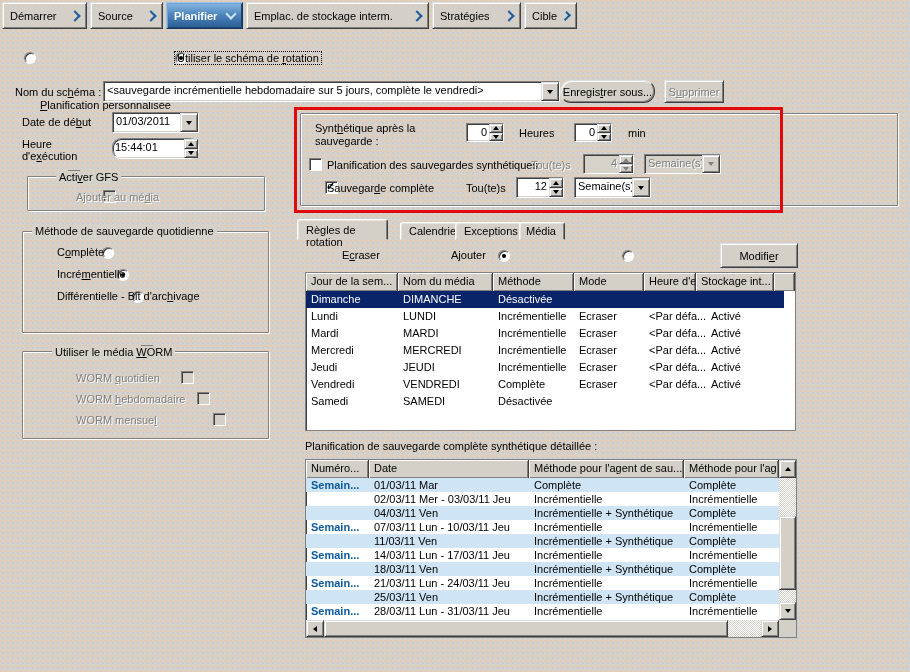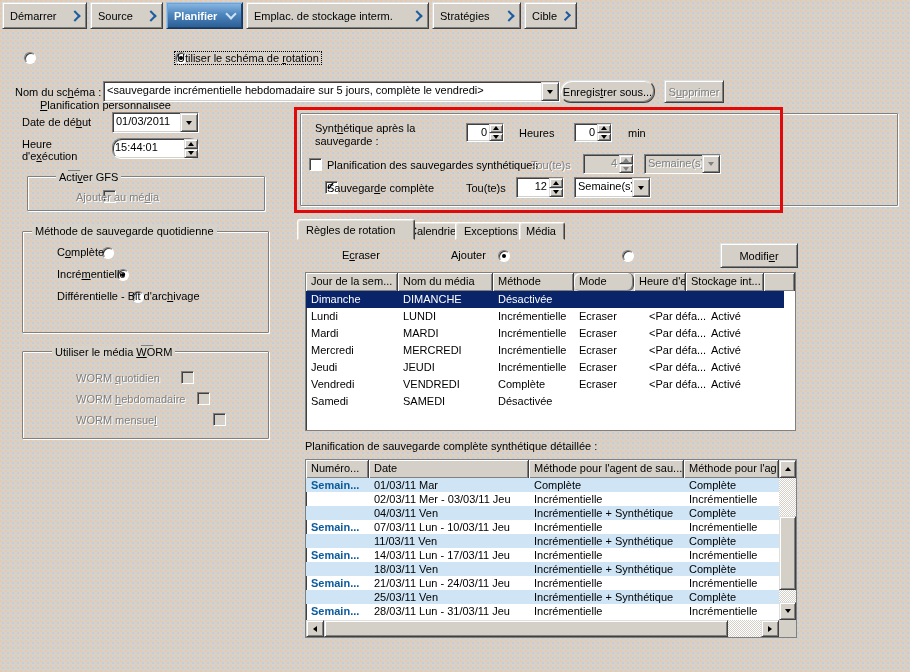--- a/index.html
+++ b/index.html
@@ -264,21 +264,21 @@
           <span class="tri-down"></span>
         </span>
     </div>
   </div>
 
   
   <div class="abs annotation" style="left:294px;top:107px;width:483px;height:100px;"></div>
 
   
   <div class="abs" style="left:297px;top:219px;width:500px;height:21px;">
-    <div class="ptab active" style="left:0;width:118px;">
+    <div class="ptab active" style="left:0;width:91px;">
       <span>Règles de rotation</span>
     </div>
     <div class="ptab" style="left:103px;">
       <span>Calendrier</span>
     </div>
     <div class="ptab" style="left:158px;">
       <span>Exceptions</span>
     </div>
     <div class="ptab" style="left:222px;padding-left:6px;">
       <span>Média</span>
@@ -293,21 +293,21 @@
   <div class="abs btn raised" style="left:720px;top:243px;width:76px;height:23px;">
     <span>Modifi<u>e</u>r</span>
   </div>
 
   
   <div class="abs tbl" style="left:305px;top:272px;width:491px;height:159px;">
     <div class="h-row">
       <div class="h-cell" style="width:92px;">Jour de la sem...</div>
       <div class="h-cell" style="width:95px;">Nom du média</div>
       <div class="h-cell" style="width:81px;">Méthode</div>
-      <div class="h-cell" style="width:60px;border-radius:6px;">Mode</div>
+      <div class="h-cell" style="width:70px;">Mode</div>
       <div class="h-cell" style="width:52px;">Heure d'e...</div>
       <div class="h-cell" style="width:78px;">Stockage int...</div>
       <div class="h-cell" style="flex:1;"></div>
     </div>
     <div>
         <div class="t-row sel">
           <div class="t-cell" style="width: 92px;">Dimanche</div>
           <div class="t-cell" style="width: 95px;">DIMANCHE</div>
           <div class="t-cell" style="width: 81px;">Désactivée</div>
           <div class="t-cell" style="width: 70px;"></div>

